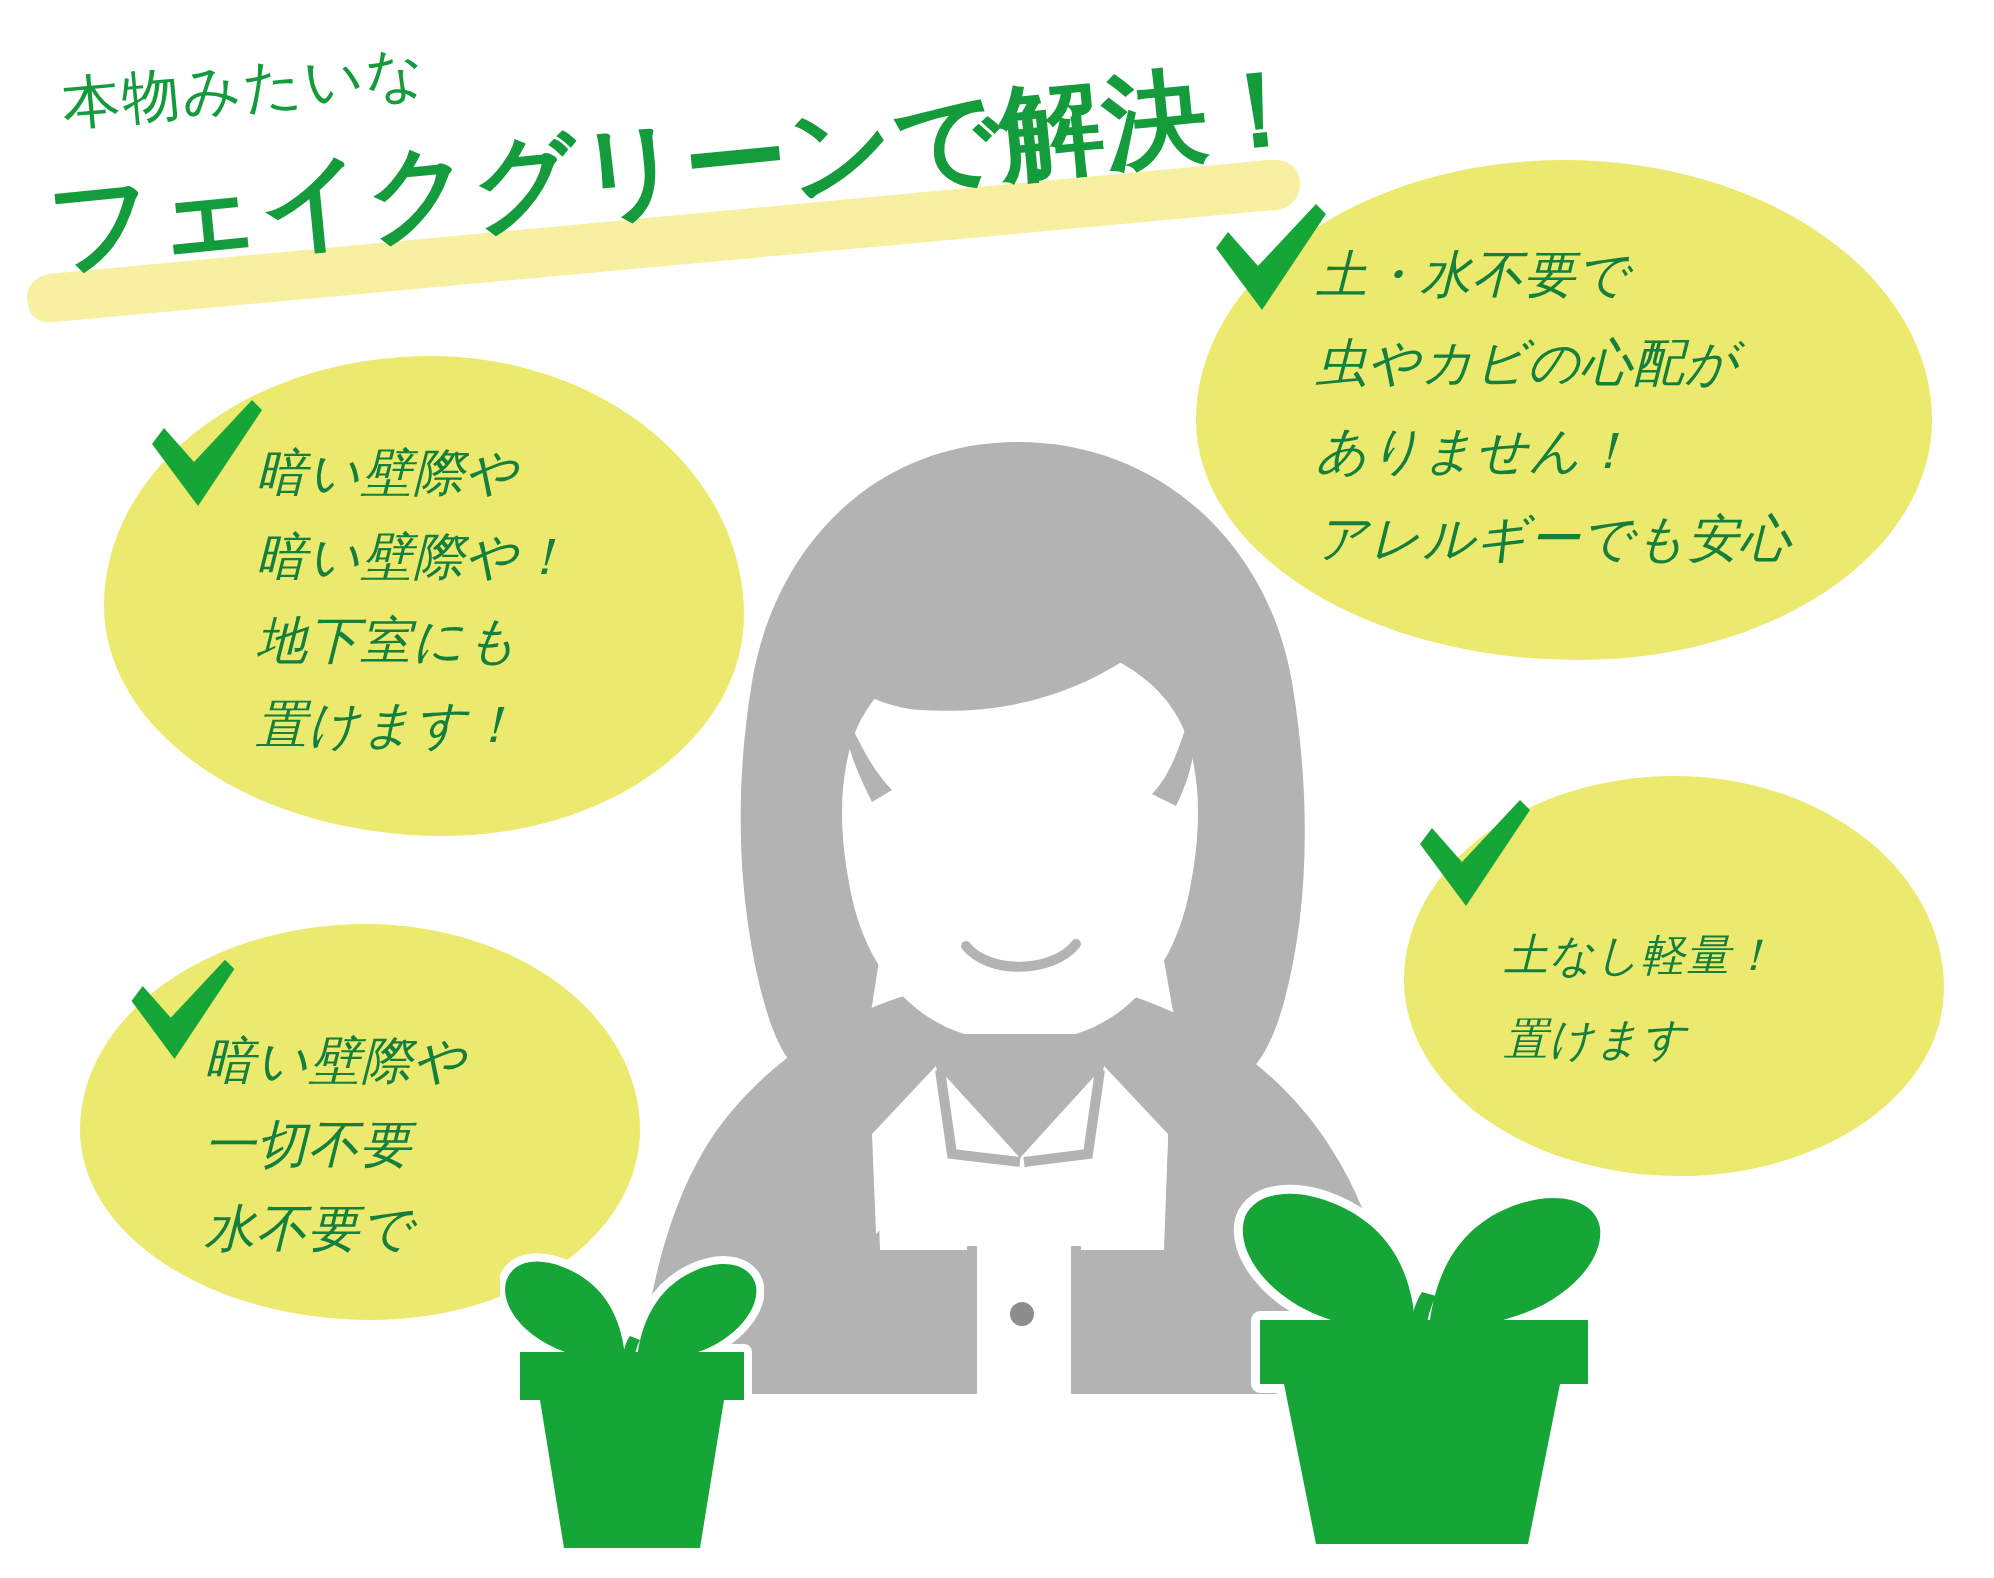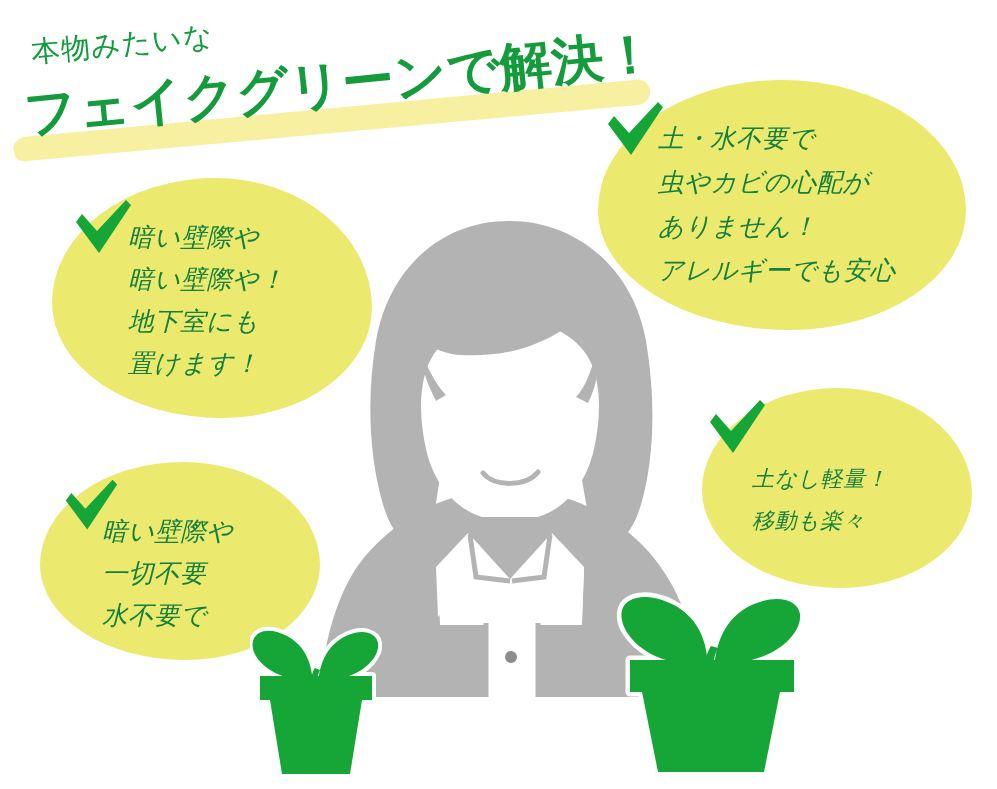--- a/index.html
+++ b/index.html
@@ -183,21 +183,21 @@
   <div class="check" id="check-soilwater">
     <svg width="62" height="62" viewBox="0 0 62 62" aria-hidden="true">
       <path fill="#16A637" d="M4 24 L10 16 L25 33 L54 2 L59 7 L27 55 Z"></path>
     </svg>
   </div>
 
   <div class="bubble" id="bubble-light">
     <div class="blob"></div>
     <div class="txt">
       <div>土なし軽量！</div>
-      <div>移動も楽々</div>
+      <div>置けます</div>
     </div>
   </div>
   <div class="check" id="check-light">
     <svg width="62" height="62" viewBox="0 0 62 62" aria-hidden="true">
       <path fill="#16A637" d="M4 24 L10 16 L25 33 L54 2 L59 7 L27 55 Z"></path>
     </svg>
   </div>
 
   <div class="bubble" id="bubble-dark">
     <div class="blob"></div>

